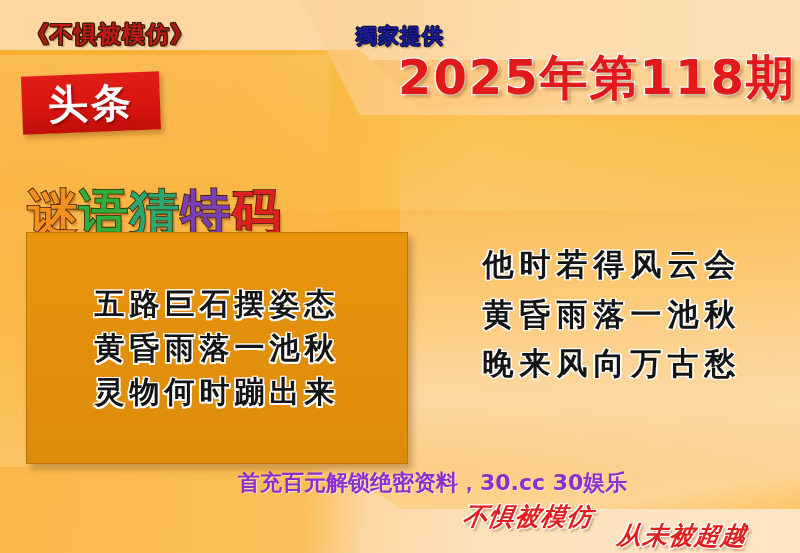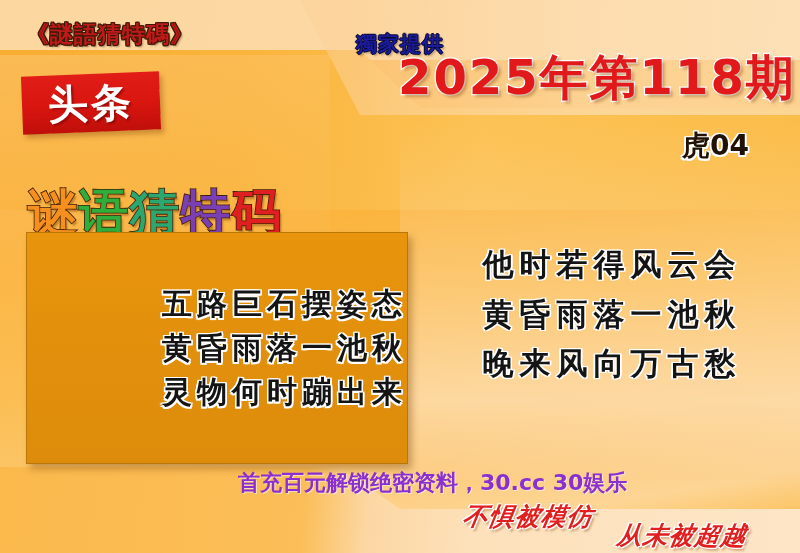--- a/index.html
+++ b/index.html
@@ -137,21 +137,20 @@
     left: 26px; top: 232px;
     width: 382px; height: 232px;
     background: linear-gradient(180deg, #e8940d 0%, #e2900c 50%, #dd8c0b 100%);
     border: 1px solid #b9770a;
     box-shadow: 4px 5px 7px rgba(120,65,10,0.38);
     display: flex;
     flex-direction: column;
     justify-content: center;
     padding: 4px 0 4px 0;
     box-sizing: border-box;
-    align-items: flex-end;
   }
   .riddle-line {
     font-size: 30px;
     font-weight: bold;
     color: #141414;
     text-align: center;
     letter-spacing: 5px;
     padding: 2px 0;
     line-height: 1.33;
     text-shadow:
@@ -165,21 +164,20 @@
     position: absolute;
     left: 356px; top: 22px;
     font-size: 21px;
     font-weight: bold;
     color: #1b1b9e;
     letter-spacing: 1px;
     text-shadow:
       1px 0 0 #0a0a30, -1px 0 0 #0a0a30, 0 1px 0 #0a0a30, 0 -1px 0 #0a0a30,
       2px 2px 2px rgba(60,40,10,0.35);
     white-space: nowrap;
-    margin-top: 8px;
   }
 
   
   .issue {
     position: absolute;
     left: 398px; top: 46px;
     font-size: 48px;
     font-weight: bold;
     color: #e2191b;
     letter-spacing: 2px;
@@ -260,41 +258,40 @@
   <div class="bg-layer">
     <div class="band-top-light"></div>
     <div class="band-diag-a"></div>
     <div class="band-diag-b"></div>
     <div class="band-left-soft"></div>
     <div class="band-mid-fade"></div>
     <div class="band-bottom-strip"></div>
     <div class="band-bottom-light"></div>
   </div>
 
-  <div class="tl-title">《謎語猜特碼》</div>
+  <div class="tl-title">《不惧被模仿》</div>
 
   <div class="badge-toutiao">
     <span>头条</span>
   </div>
 
   <div class="rainbow-title">
     <i class="rc0" style="color: rgb(245, 144, 31);">谜</i><i class="rc1" style="color: rgb(47, 174, 60);">语</i><i class="rc2" style="color: rgb(42, 168, 111);">猜</i><i class="rc3" style="color: rgb(122, 63, 181);">特</i><i class="rc4" style="color: rgb(224, 32, 32);">码</i>
   </div>
 
   <div class="riddle-box">
     <div class="riddle-line">五路巨石摆姿态</div>
     <div class="riddle-line">黄昏雨落一池秋</div>
     <div class="riddle-line">灵物何时蹦出来</div>
   </div>
 
   <div class="exclusive">獨家提供</div>
 
   <div class="issue">2025年第118期</div>
 
-  <div class="zodiac">虎04</div>
 
   <div class="poem">
     <div class="poem-line">他时若得风云会</div>
     <div class="poem-line">黄昏雨落一池秋</div>
     <div class="poem-line">晚来风向万古愁</div>
   </div>
 
   <div class="promo">首充百元解锁绝密资料，30.cc 30娱乐</div>
 
   <div class="slogan slogan-a">不惧被模仿</div>

